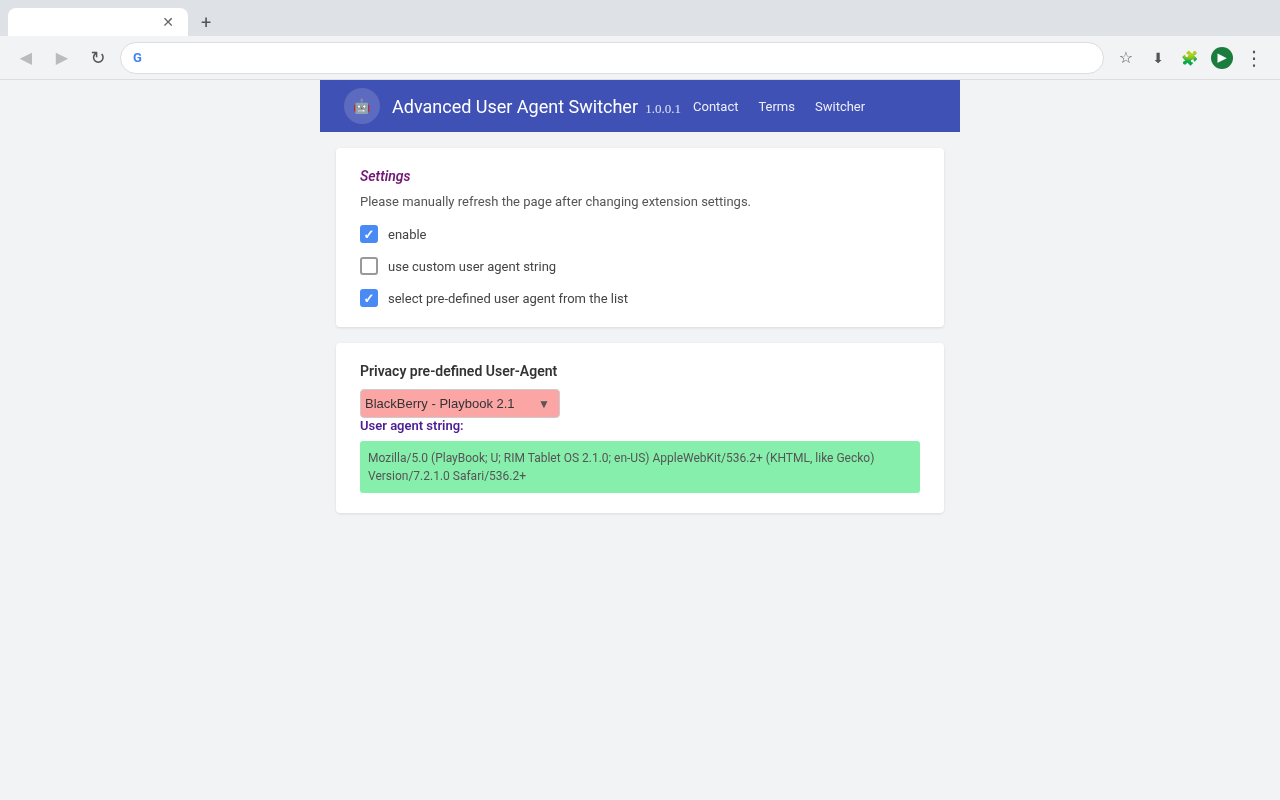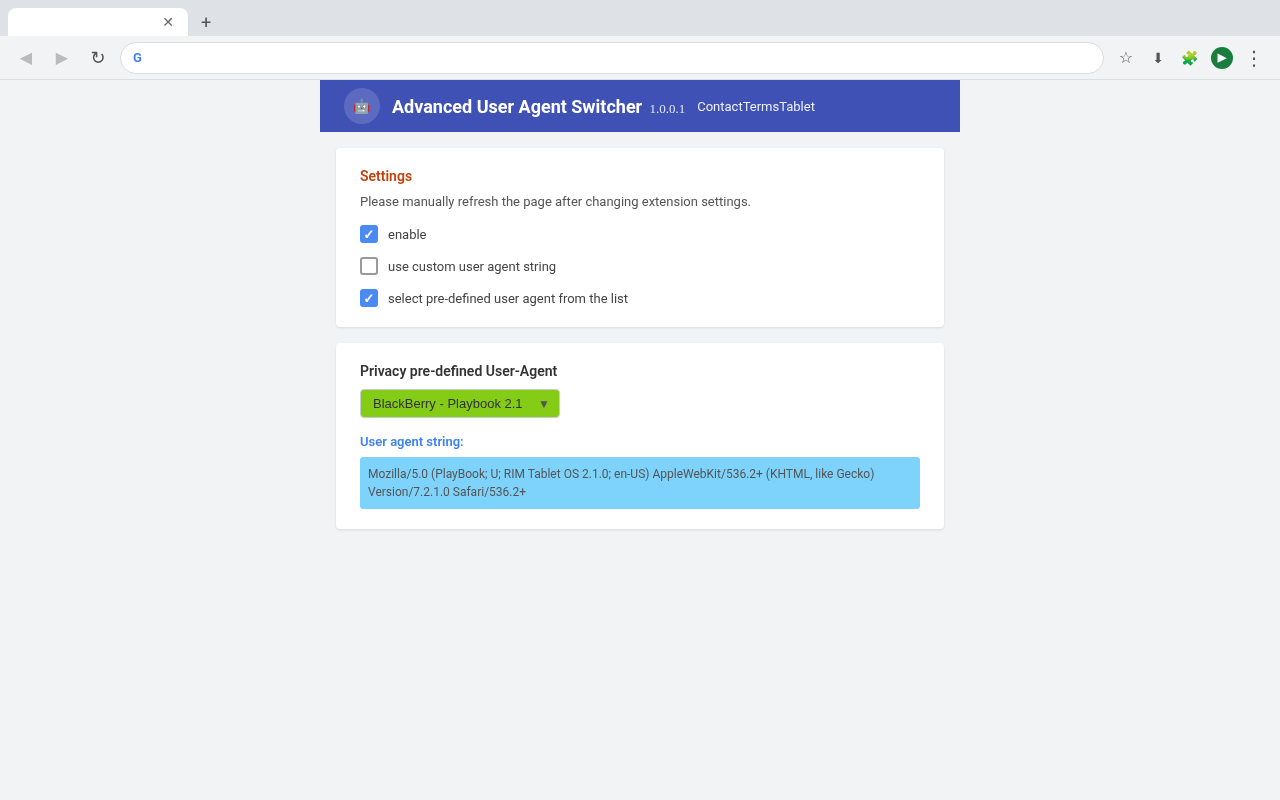--- a/index.html
+++ b/index.html
@@ -192,33 +192,34 @@
       align-items: center;
       justify-content: center;
       font-size: 18px;
       color: white;
       font-weight: bold;
     }
 
     .ext-title {
       color: white;
       font-size: 18px;
-      font-weight: 700;
+      font-weight: 400;
       flex: 1;
     }
 
     .ext-version {
       color: rgba(255,255,255,0.85);
       font-size: 13px;
       margin-left: 4px;
       font-family: Liberation Serif, serif;
     }
 
     .ext-nav {
       display: flex;
+      gap: 20px;
     }
 
     .ext-nav-link {
       color: rgba(255,255,255,0.9);
       font-size: 13px;
       cursor: pointer;
       text-decoration: none;
     }
 
     
@@ -226,22 +227,23 @@
       background: white;
       margin: 16px;
       border-radius: 4px;
       padding: 20px 24px;
       box-shadow: 0 1px 3px rgba(0,0,0,0.1);
     }
 
     .card-title {
       font-size: 14px;
       font-weight: 600;
-      color: #c2410c;
+      color: #701a75;
       margin-bottom: 10px;
+      font-style: italic;
     }
 
     .card-subtitle {
       font-size: 13px;
       color: #555;
       margin-bottom: 16px;
     }
 
     .checkbox-row {
       display: flex;
@@ -295,53 +297,52 @@
       margin-bottom: 10px;
     }
 
     .dropdown-wrapper {
       position: relative;
       display: inline-block;
     }
 
     .dropdown-select {
       appearance: none;
-      background: #84cc16;
+      background: #fca5a5;
       border: 1px solid #ccc;
       border-radius: 4px;
-      padding: 6px 32px 6px 12px;
+      padding: 6px 32px 6px 4px;
       font-size: 13px;
       color: #333;
       cursor: pointer;
       min-width: 200px;
     }
 
     .dropdown-arrow {
       position: absolute;
       right: 10px;
       top: 50%;
       transform: translateY(-50%);
       pointer-events: none;
       color: #555;
       font-size: 12px;
     }
 
     .user-agent-label {
       font-size: 13px;
       font-weight: 600;
-      color: #3b82f6;
-      margin-top: 16px;
+      color: #4c1d95;
       margin-bottom: 8px;
     }
 
     .user-agent-string {
       font-size: 12px;
       color: #555;
       line-height: 1.5;
-      background: #7dd3fc;
+      background: #86efac;
       padding: 8px;
       border-radius: 3px;
     }
   </style>
 </head>
 <body>
 
 <div class="browser-chrome">
 
   <div class="tab-bar">
@@ -396,21 +397,21 @@
             🤖
           </span>
         </div>
         <div>
           <span class="ext-title">Advanced User Agent Switcher</span>
           <span class="ext-version">1.0.0.1</span>
         </div>
         <nav class="ext-nav">
           <a class="ext-nav-link">Contact</a>
           <a class="ext-nav-link">Terms</a>
-          <a class="ext-nav-link">Tablet</a>
+          <a class="ext-nav-link">Switcher</a>
         </nav>
       </div>
 
       <div class="card">
         <div class="card-title">Settings</div>
         <div class="card-subtitle">Please manually refresh the page after changing extension settings.</div>
 
         <div class="checkbox-row">
           <div class="checkbox checked">
             <span class="checkbox-check">✓</span>

